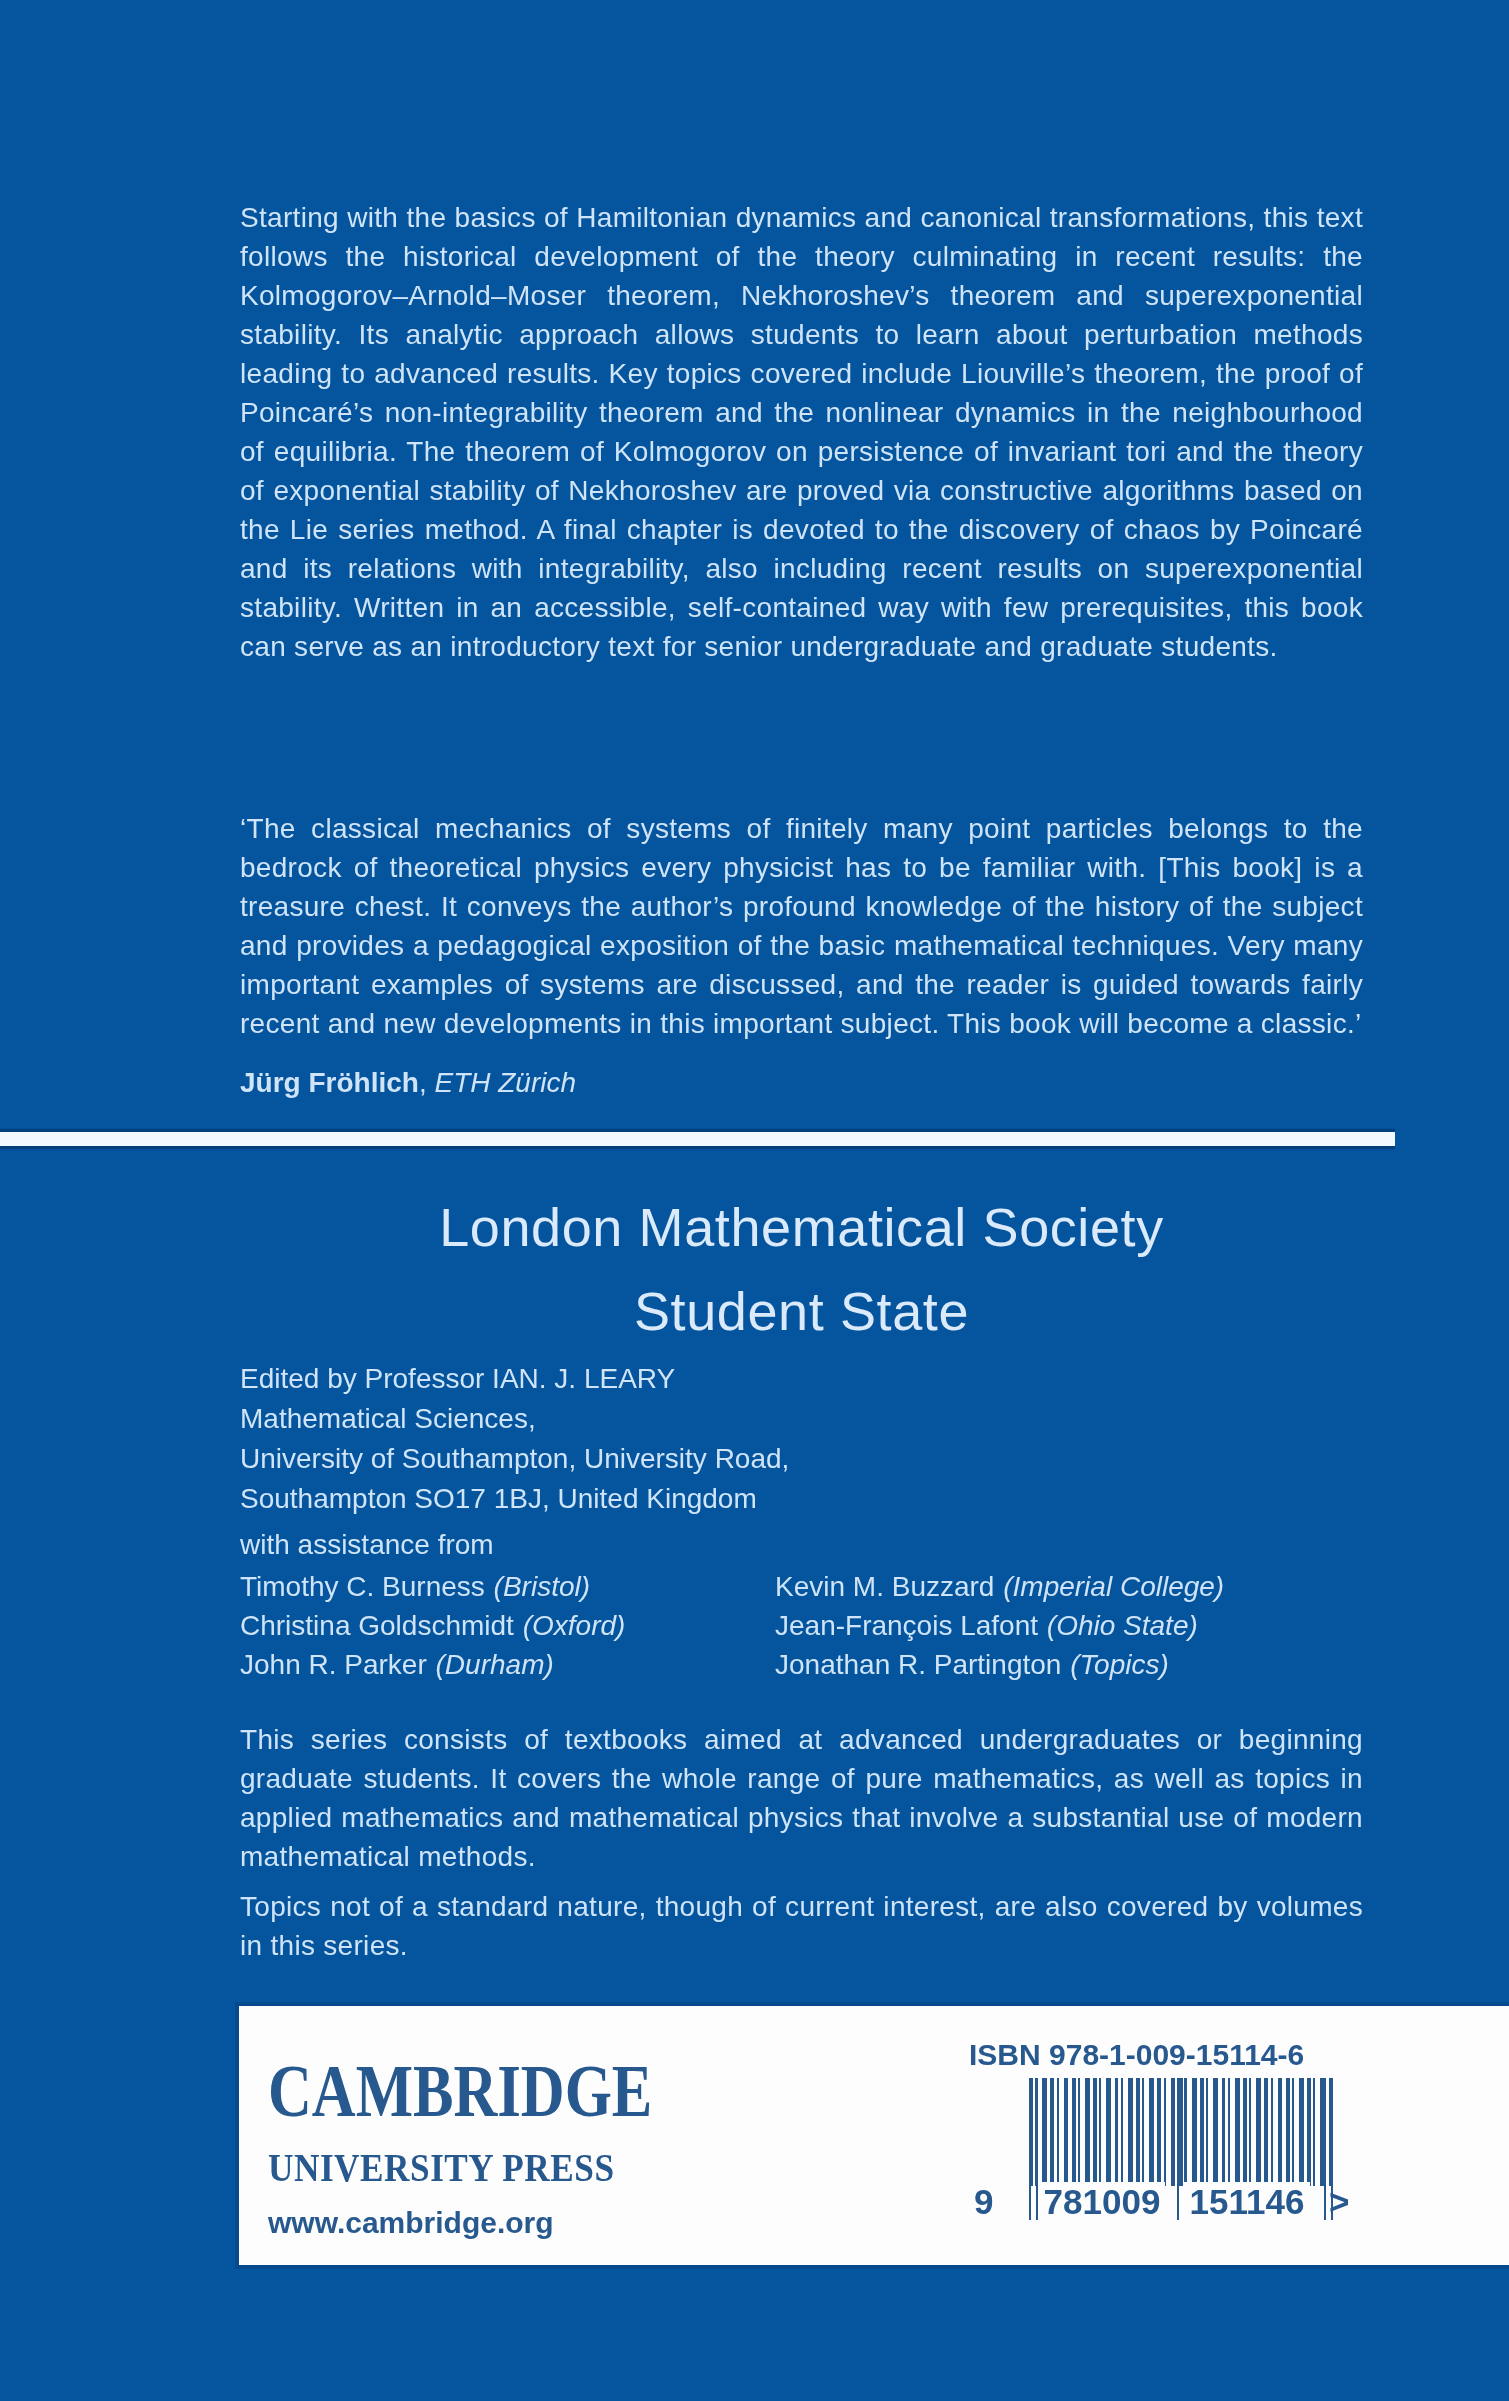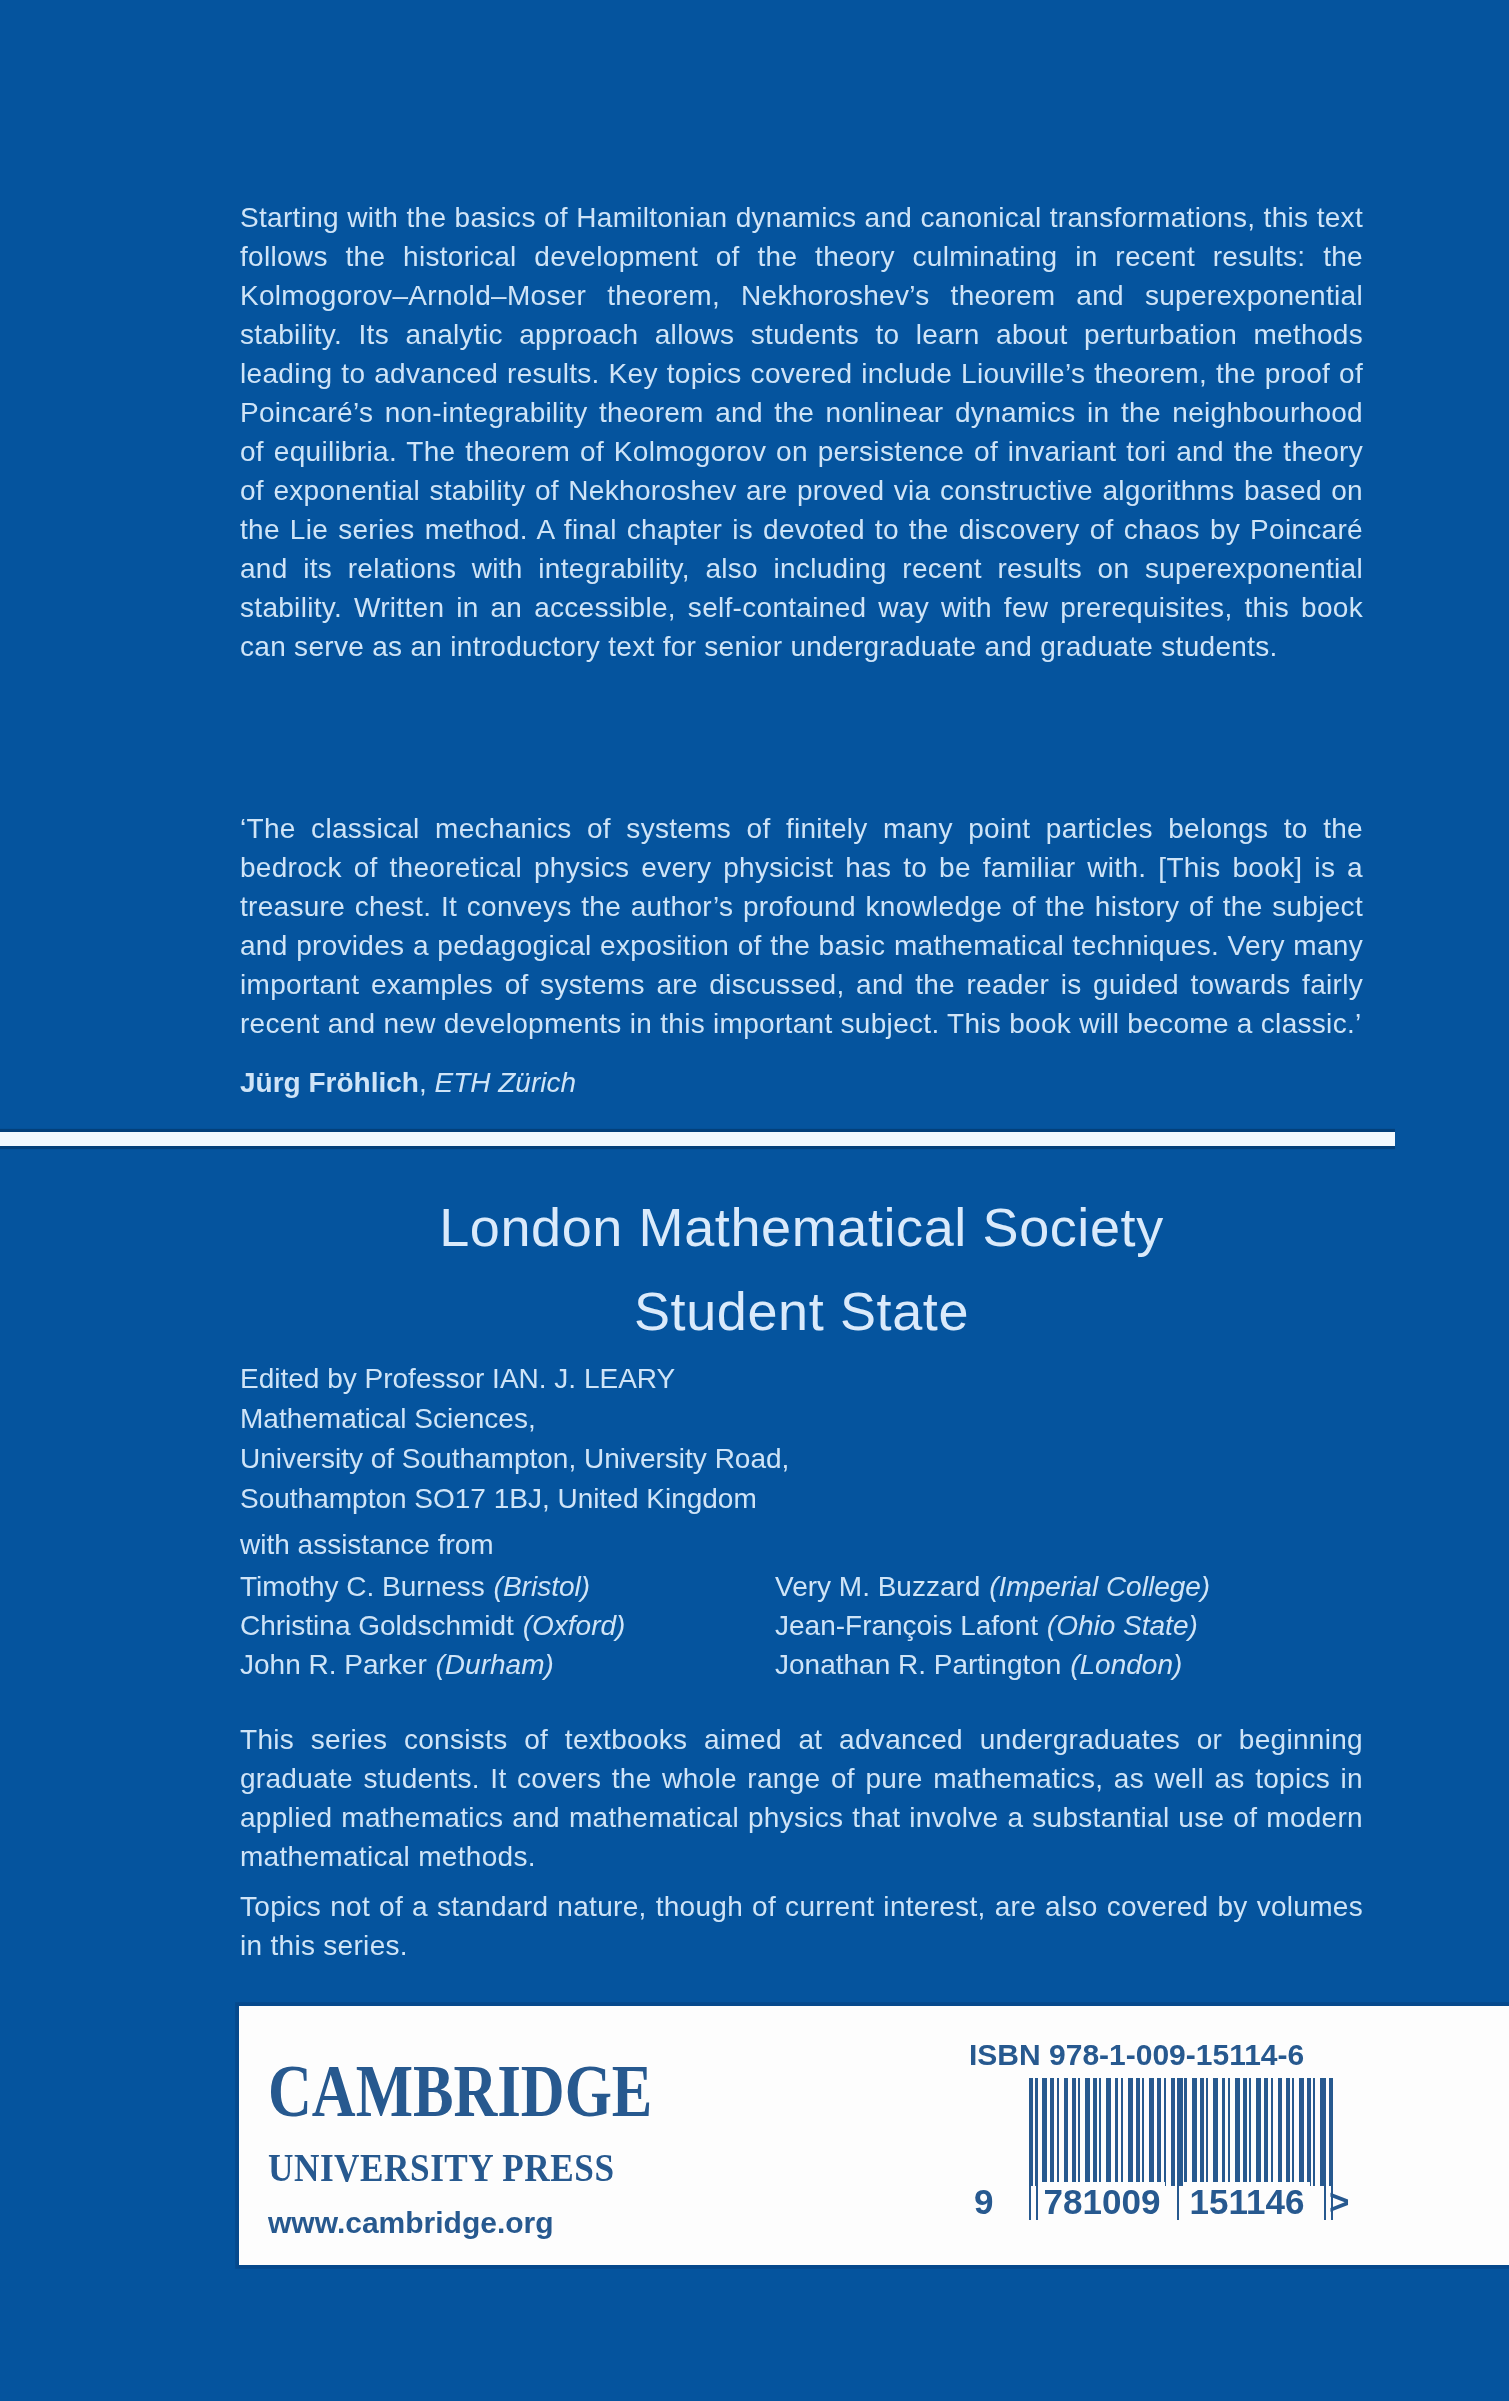--- a/index.html
+++ b/index.html
@@ -132,33 +132,33 @@
     <div>Southampton SO17 1BJ, United Kingdom</div>
   </div>
 
   <div id="assist-label" class="col">with assistance from</div>
 
   <div id="assistants" class="col">
     <div>
       <span>Timothy C. Burness</span><span class="aff">(Bristol)</span>
     </div>
     <div>
-      <span>Very M. Buzzard</span><span class="aff">(Imperial College)</span>
+      <span>Kevin M. Buzzard</span><span class="aff">(Imperial College)</span>
     </div>
     <div>
       <span>Christina Goldschmidt</span><span class="aff">(Oxford)</span>
     </div>
     <div>
       <span>Jean-François Lafont</span><span class="aff">(Ohio State)</span>
     </div>
     <div>
       <span>John R. Parker</span><span class="aff">(Durham)</span>
     </div>
     <div>
-      <span>Jonathan R. Partington</span><span class="aff">(London)</span>
+      <span>Jonathan R. Partington</span><span class="aff">(Topics)</span>
     </div>
   </div>
 
   <p id="desc1" class="col body-text">This series consists of textbooks aimed at advanced undergraduates or beginning graduate students. It covers the whole range of pure mathematics, as well as topics in applied mathematics and mathematical physics that involve a substantial use of modern mathematical methods.</p>
 
   <p id="desc2" class="col body-text">Topics not of a standard nature, though of current interest, are also covered by volumes in this series.</p>
 
   <div id="panel">
 
     <div id="wordmark1">CAMBRIDGE</div>

